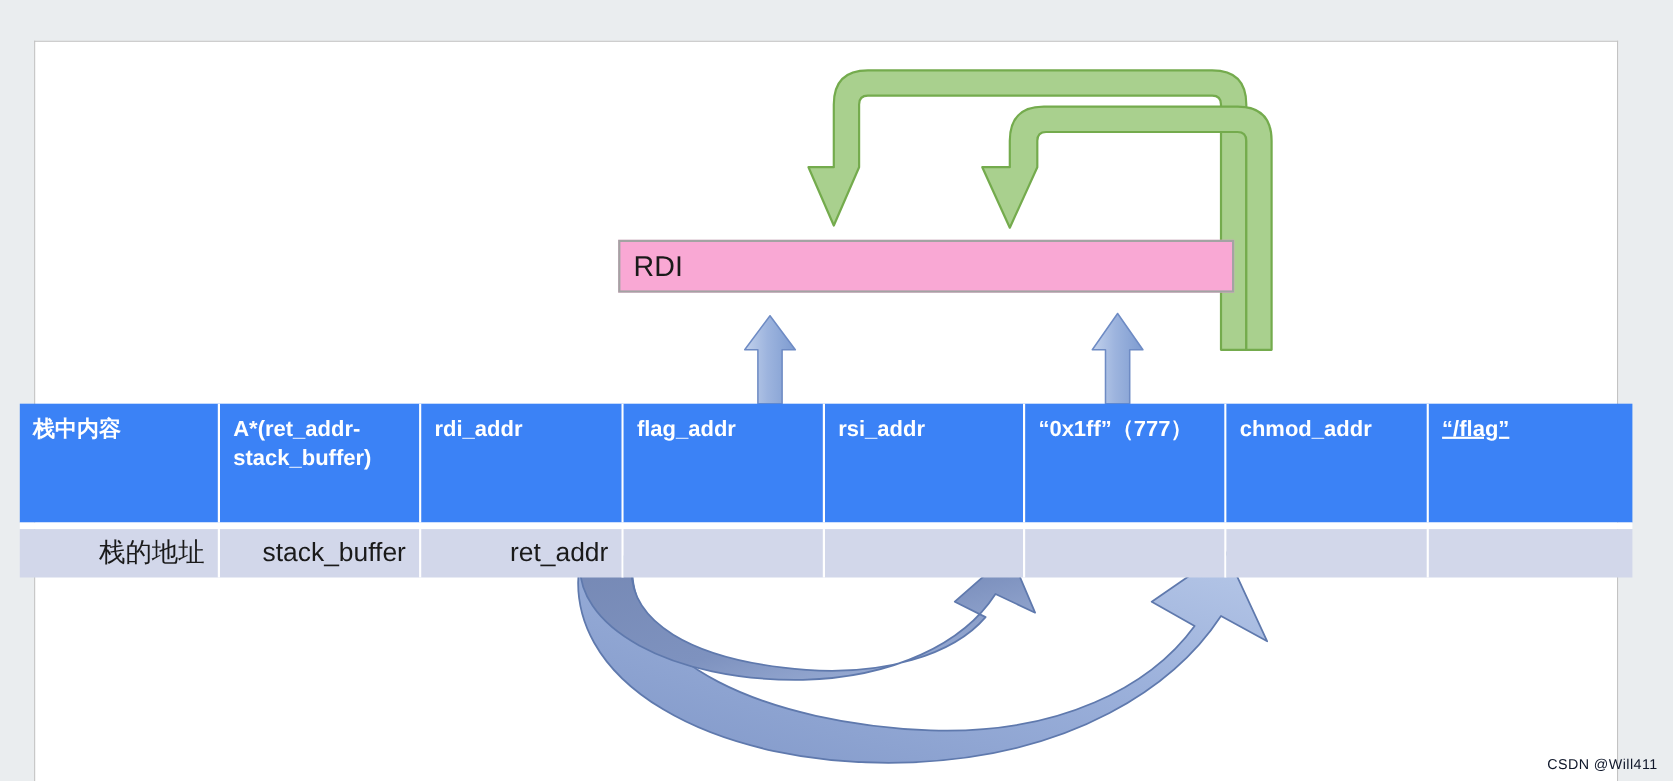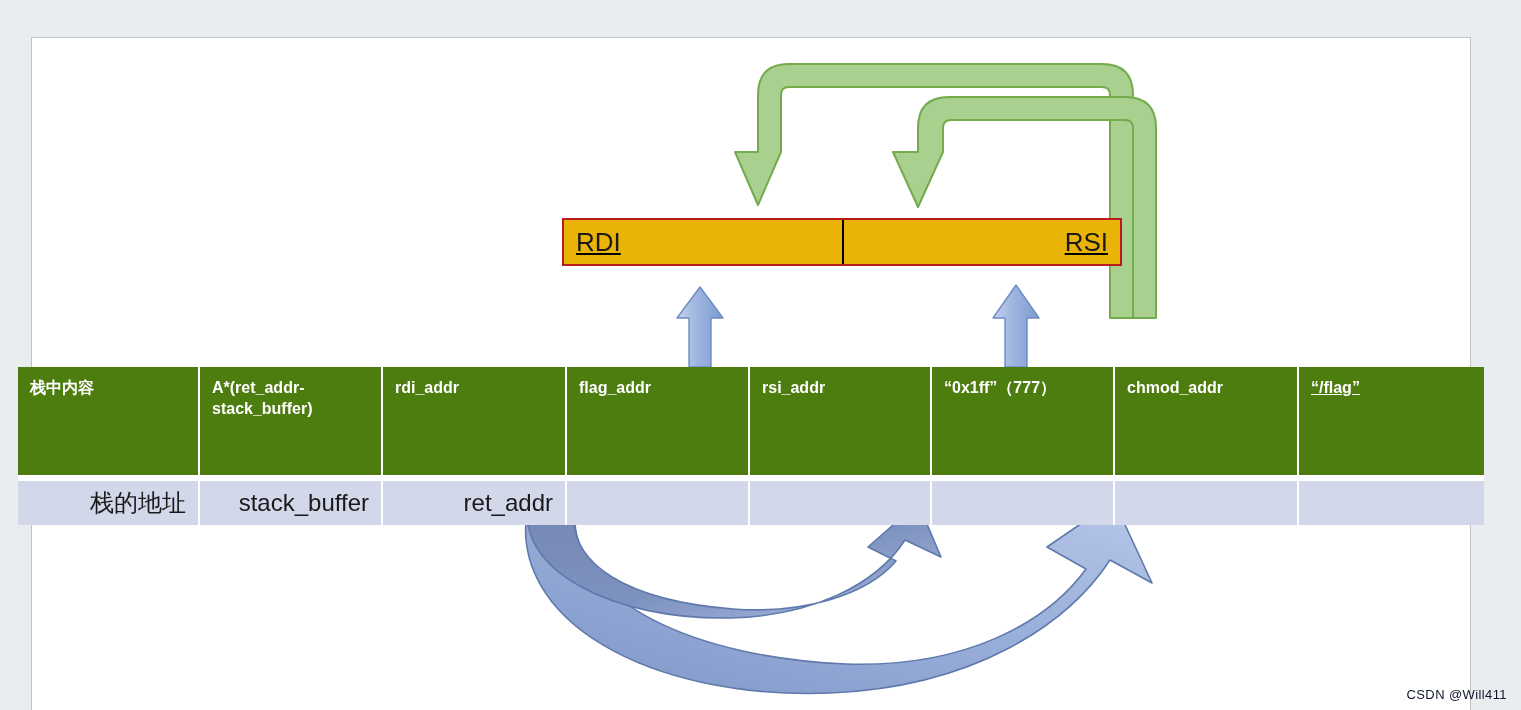--- a/index.html
+++ b/index.html
@@ -34,24 +34,23 @@
 
   
   .regbox {
     position: absolute;
     left: 562px;
     top: 218px;
     width: 560px;
     height: 48px;
     display: flex;
     box-sizing: border-box;
-    border: 2px solid #b91c1c;
-    background: #eab308;
+    border: 2px solid #a3a3a3;
+    background: #f9a8d4;
     z-index: 6;
-    text-decoration: underline;
   }
   .regcell {
     flex: 1 1 50%;
     display: flex;
     align-items: center;
     font-size: 26px;
     color: #1a1a1a;
     box-sizing: border-box;
     padding: 0 12px;
   }
@@ -73,24 +72,24 @@
     table-layout: fixed;
   }
   .stack-table td {
     vertical-align: top;
     box-sizing: border-box;
     border-right: 2px solid #ffffff;
     padding: 10px 12px 0 12px;
   }
   .stack-table td:last-child { border-right: none; text-decoration: underline; }
   .row-head td {
-    background: #4d7c0f;
+    background: #3b82f6;
     color: #ffffff;
     font-weight: bold;
-    font-size: 16px;
+    font-size: 20px;
     height: 108px;
     line-height: 1.34;
   }
   .row-gap td {
     height: 6px;
     padding: 0;
     background: #ffffff;
     border-right: none;
   }
   .row-body td {
@@ -212,21 +211,20 @@
              L 918 503
              L 868 547
              L 896 561
              C 866 596, 802 614, 733 609
              C 631 601, 565 566, 575 506 Z" fill="url(#blueCurveA)" stroke="#5f79ad" stroke-width="1.6" stroke-linejoin="round"></path>
   </g>
 </svg>
 
 <div class="regbox">
   <div class="regcell left">RDI</div>
-  <div class="regcell right">RSI</div>
 </div>
 
 <table class="stack-table">
   <colgroup>
     <col style="width:182px">
       <col style="width:183px">
       <col style="width:184px">
       <col style="width:183px">
     <col style="width:182px">
       <col style="width:183px">

